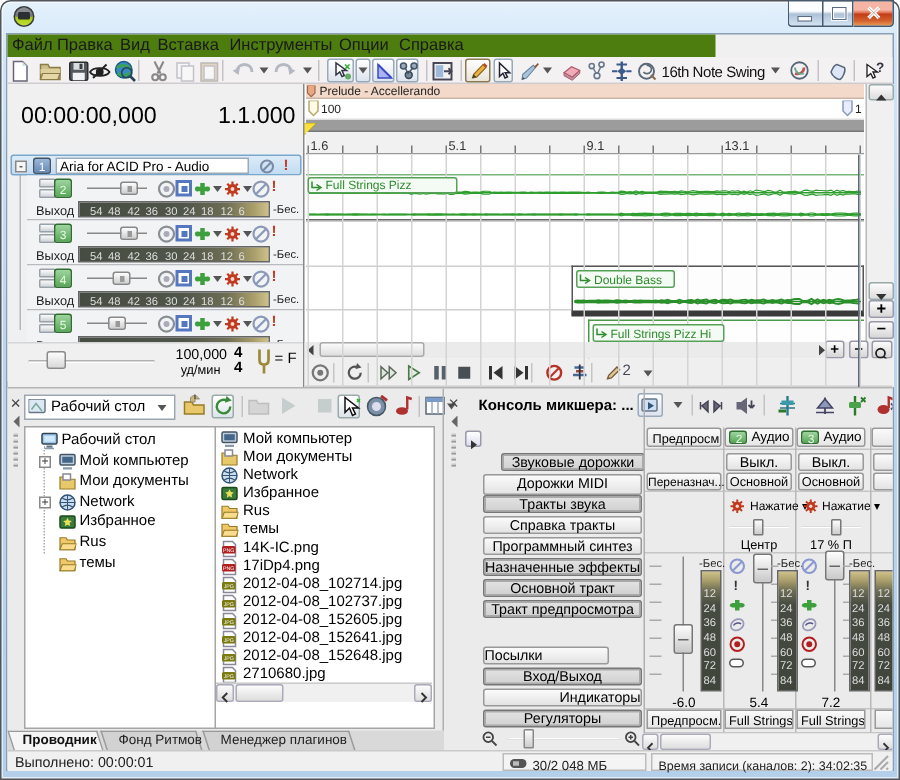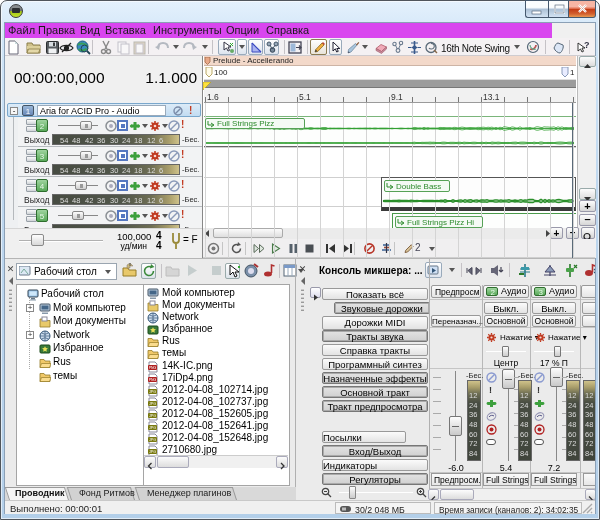--- a/index.html
+++ b/index.html
@@ -13,21 +13,21 @@
 .ticon{position:absolute;left:9px;top:4px;width:14px;height:14px;border-radius:50%;
 background:linear-gradient(#888d90 20%,#6e7376 48%,#a6c812 55%,#c2e231);border:1px solid #3a3d40}
 .ticon:after{content:"";position:absolute;left:2px;top:3px;width:8px;height:5px;background:#2c2f31;border-radius:1px}
 #wbtns{position:absolute;right:4px;top:0;height:18px;display:flex}
 .wb{height:18px;border:1px solid #46596e;border-top:1px solid #46596e;position:relative;
 background:linear-gradient(#fbfdfe 40%,#ccd9e8 48%,#adc1d6 52%,#d3e3f3);color:#444;font-size:10px;text-align:center;line-height:16px}
 .wb.min{width:23px;border-radius:0 0 0 3px;border-right:none}
 .wb.max{width:21px}
 .wb.cls{width:27px;border-radius:0 0 3px 0;border-left:none;
 background:linear-gradient(#f6b5a4 35%,#dd6a4b 48%,#c33c16 52%,#d2602f 80%,#e89a52);color:#fff}
-#menubar{position:absolute;left:5px;top:23px;width:547px;height:15px;background:#d946ef;font-size:11px;color:#1a1a1a}
+#menubar{position:absolute;left:5px;top:23px;width:472px;height:15px;background:#4d7c0f;font-size:11px;color:#1a1a1a}
 #menubar span{position:absolute;top:1px}
 #toolbar{position:absolute;left:5px;top:38px;width:590px;height:18px;background:#f4f1f3;border-bottom:1px solid #cfccd0}
 .tsep{position:absolute;width:1px;height:14px;top:2px;background:#c5c2c6}
 .ti{position:absolute;top:2px;width:15px;height:15px;font-size:12px;text-align:center;line-height:15px}
 .caret{position:absolute;top:7px;width:0;height:0;border-left:3px solid transparent;border-right:3px solid transparent;border-top:4px solid #555}
 .tbox{position:absolute;top:1px;height:16px;border:1px solid #9ab;background:linear-gradient(#fff,#dde4ee);border-radius:2px}
 </style></head>
 <body>
 <div id="win">
 <div id="frame"></div>
@@ -786,32 +786,31 @@
         <path d="M12 2l3 3M15 2l-3 3" stroke="#2a7a2a" stroke-width="1.2"></path>
       </svg>
       <svg class="abs" style="left:578px;top:4px" width="16" height="15" viewBox="0 0 16 15">
         <ellipse cx="6" cy="10" rx="4" ry="3" fill="#b03030"></ellipse>
         <path d="M9.5 9V2l4 1.5" stroke="#b03030" stroke-width="1.6" fill="none"></path>
         <path d="M11 6l4 4m-4 0l4-4" stroke="#357" stroke-width="1.2"></path>
       </svg>
       <div class="abs" style="left:305px;top:28px;width:11px;height:11px;border:1px solid #99a;border-radius:2px;background:linear-gradient(#fff,#dde)"><svg width="9" height="9">
           <path d="M3 1.5l4 3-4 3z" fill="#333"></path>
         </svg></div>
-      <div class="abs" style="left:317px;top:29px;width:106px;height:12px;background:linear-gradient(#fbfbfb,#e3e3e3);border:1px solid #999;border-radius:2px;font-size:9.5px;text-align:center;line-height:11px;color:#000">Показать всё</div>
       <div class="abs" style="left:329px;top:43px;width:96px;height:12px;background:linear-gradient(#e3e3e3,#d0d0d0);border:1px solid #777;box-shadow:inset 0 0 0 1px #aaa;border-radius:2px;font-size:9.5px;text-align:center;line-height:11px;color:#000">Звуковые дорожки</div>
       <div class="abs" style="left:317px;top:57px;width:106px;height:14px;background:linear-gradient(#fbfbfb,#e3e3e3);border:1px solid #999;border-radius:2px;font-size:9.5px;text-align:center;line-height:11px;color:#000">Дорожки MIDI</div>
       <div class="abs" style="left:317px;top:71px;width:106px;height:12px;background:linear-gradient(#e3e3e3,#d0d0d0);border:1px solid #777;box-shadow:inset 0 0 0 1px #aaa;border-radius:2px;font-size:9.5px;text-align:center;line-height:11px;color:#000">Тракты звука</div>
       <div class="abs" style="left:317px;top:85px;width:106px;height:12px;background:linear-gradient(#fbfbfb,#e3e3e3);border:1px solid #999;border-radius:2px;font-size:9.5px;text-align:center;line-height:11px;color:#000">Справка тракты</div>
       <div class="abs" style="left:317px;top:99px;width:106px;height:12px;background:linear-gradient(#fbfbfb,#e3e3e3);border:1px solid #999;border-radius:2px;font-size:9.5px;text-align:center;line-height:11px;color:#000">Программный синтез</div>
       <div class="abs" style="left:317px;top:113px;width:106px;height:12px;background:linear-gradient(#e3e3e3,#d0d0d0);border:1px solid #777;box-shadow:inset 0 0 0 1px #aaa;border-radius:2px;font-size:9.5px;text-align:center;line-height:11px;color:#000">Назначенные эффекты</div>
       <div class="abs" style="left:317px;top:127px;width:106px;height:12px;background:linear-gradient(#e3e3e3,#d0d0d0);border:1px solid #777;box-shadow:inset 0 0 0 1px #aaa;border-radius:2px;font-size:9.5px;text-align:center;line-height:11px;color:#000">Основной тракт</div>
       <div class="abs" style="left:317px;top:141px;width:106px;height:12px;background:linear-gradient(#e3e3e3,#d0d0d0);border:1px solid #777;box-shadow:inset 0 0 0 1px #aaa;border-radius:2px;font-size:9.5px;text-align:center;line-height:11px;color:#000">Тракт предпросмотра</div>
       <div class="abs" style="left:317px;top:172px;width:84px;height:12px;background:linear-gradient(#fbfbfb,#e3e3e3);border:1px solid #999;border-radius:2px;font-size:9.5px;text-align:left;line-height:11px;color:#000">Посылки</div>
       <div class="abs" style="left:317px;top:186px;width:106px;height:12px;background:linear-gradient(#e3e3e3,#d0d0d0);border:1px solid #777;box-shadow:inset 0 0 0 1px #aaa;border-radius:2px;font-size:9.5px;text-align:center;line-height:11px;color:#000">Вход/Выход</div>
-      <div class="abs" style="left:317px;top:200px;width:106px;height:12px;background:linear-gradient(#fbfbfb,#e3e3e3);border:1px solid #999;border-radius:2px;font-size:9.5px;text-align:left;line-height:11px;color:#000">Индикаторы</div>
+      <div class="abs" style="left:317px;top:200px;width:106px;height:12px;background:linear-gradient(#fbfbfb,#e3e3e3);border:1px solid #999;border-radius:2px;font-size:9.5px;text-align:right;line-height:11px;color:#000">Индикаторы</div>
       <div class="abs" style="left:317px;top:214px;width:106px;height:12px;background:linear-gradient(#e3e3e3,#d0d0d0);border:1px solid #777;box-shadow:inset 0 0 0 1px #aaa;border-radius:2px;font-size:9.5px;text-align:center;line-height:11px;color:#000">Регуляторы</div>
       <svg class="abs" style="left:316px;top:228px" width="11" height="11">
         <circle cx="4.5" cy="4.5" r="3.2" fill="none" stroke="#444" stroke-width="1.2"></circle>
         <path d="M7 7l3 3" stroke="#444" stroke-width="1.2"></path>
         <path d="M3 4.5h3" stroke="#444"></path>
       </svg>
       <div class="abs" style="left:334px;top:233px;width:74px;height:1px;background:#999;border-bottom:1px solid #fff"></div>
       <div class="abs" style="left:344px;top:227px;width:7px;height:13px;background:linear-gradient(#fcfcfc,#ccc);border:1px solid #888;border-radius:1px"></div>
       <svg class="abs" style="left:411px;top:228px" width="11" height="11">
         <circle cx="4.5" cy="4.5" r="3.2" fill="none" stroke="#444" stroke-width="1.2"></circle>

